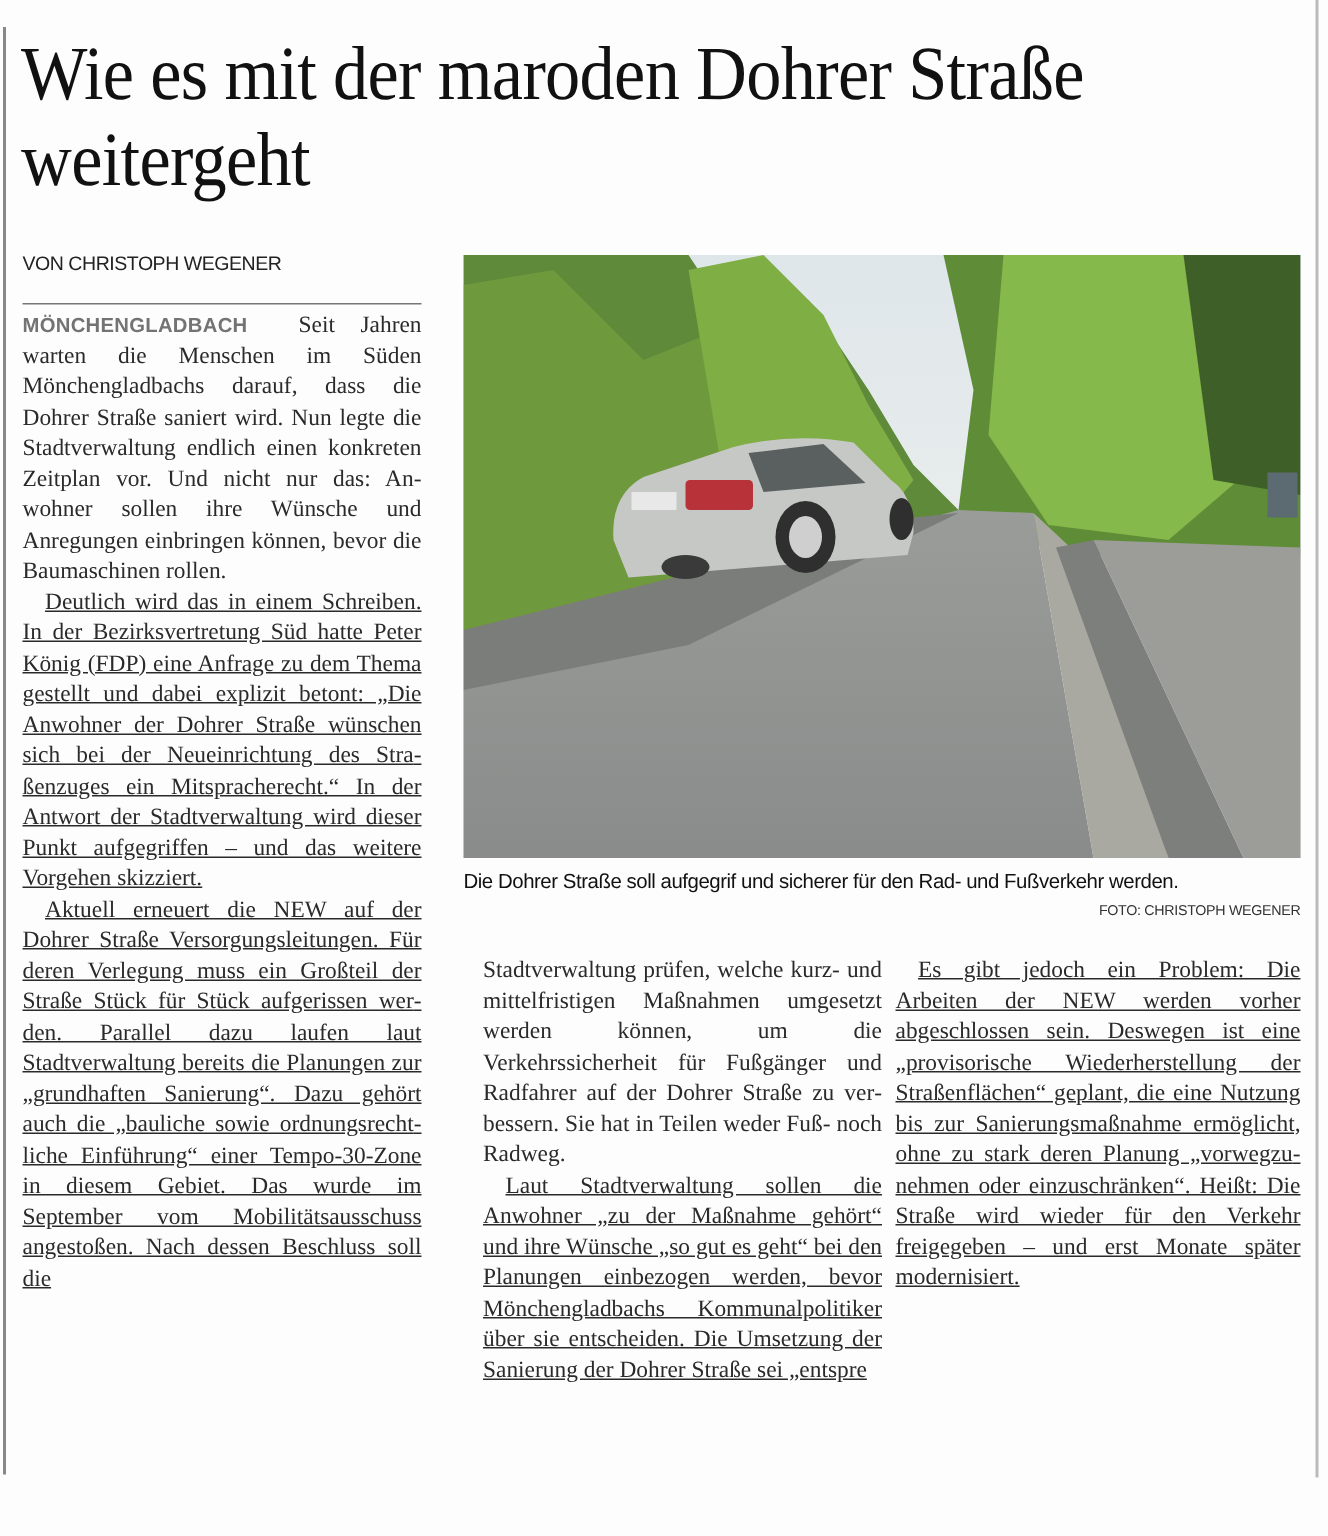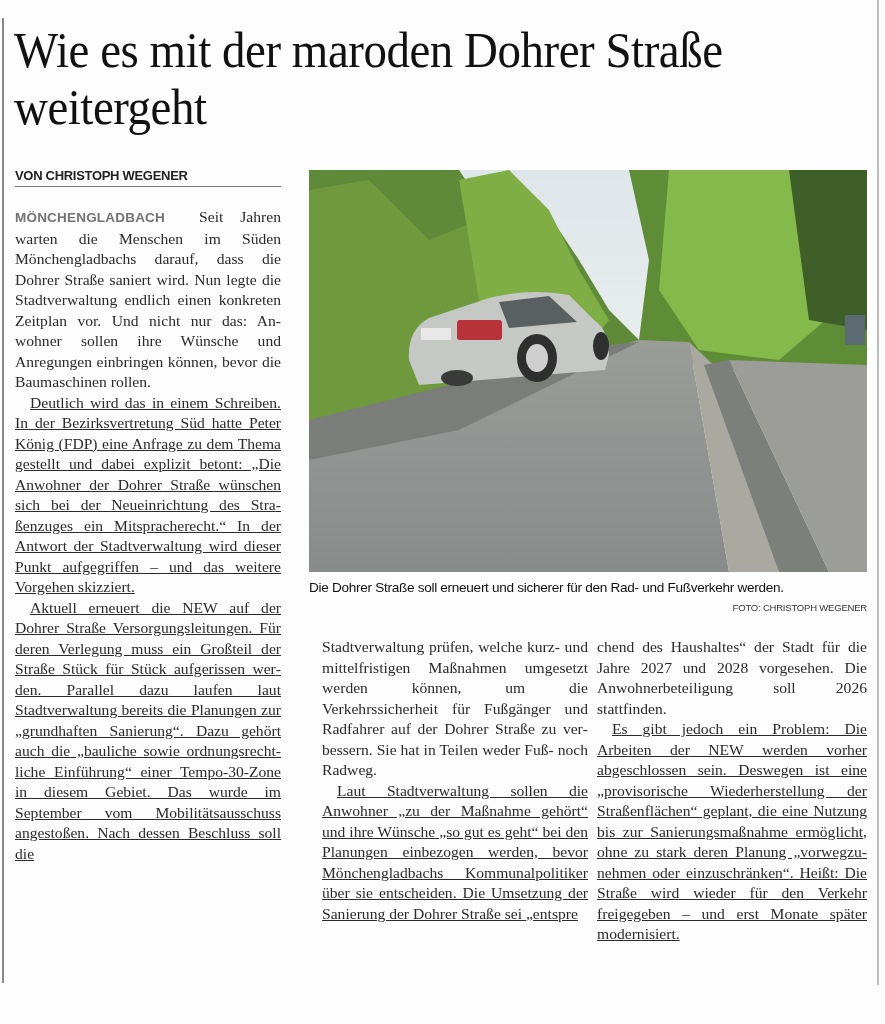--- a/index.html
+++ b/index.html
@@ -11,21 +11,21 @@
   .page-border-right { position: absolute; left: 877px; top: 0; width: 2px; height: 985px; background: #bbb; }
   .headline {
     position: absolute; left: 14px; top: 22px; width: 800px; margin: 0;
     font-family: "Liberation Serif", serif; font-weight: normal;
     font-size: 51px; line-height: 57px; letter-spacing: -0.5px; color: #111;
     transform: scaleX(0.92); transform-origin: left top;
   }
   .byline {
     position: absolute; left: 15px; top: 168px; width: 266px;
     font-family: "Liberation Sans", sans-serif; font-size: 13px; color: #222;
-    padding-bottom: 3px; border-bottom: 1.5px solid #777; letter-spacing: -0.3px; font-weight: bold;
+    padding-bottom: 19px; border-bottom: 1.5px solid #777; letter-spacing: -0.3px;
   }
   .col {
     position: absolute; font-family: "Liberation Serif", serif; font-size: 15.6px;
     line-height: 20.5px; text-align: justify; color: #2a2a2a; hyphens: manual;
   }
   .col p { margin: 0; text-indent: 0; }
   .col p.indent { text-indent: 15px; text-decoration: underline; }
   .col1 { left: 15px; top: 207px; width: 266px; }
   .col2 { left: 307px; top: 637px; width: 266px; margin-left: 15px; }
   .col3 { left: 597px; top: 637px; width: 270px; }
@@ -90,24 +90,23 @@
       <rect x="148" y="150" width="45" height="20" rx="3" fill="#b8323a"></rect>
       <rect x="112" y="158" width="30" height="12" fill="#e8e8e8"></rect>
       <ellipse cx="228" cy="188" rx="20" ry="24" fill="#2f2f2f"></ellipse>
       <ellipse cx="228" cy="188" rx="11" ry="14" fill="#cfcfcf"></ellipse>
       <ellipse cx="292" cy="176" rx="8" ry="14" fill="#2f2f2f"></ellipse>
       <ellipse cx="148" cy="208" rx="16" ry="8" fill="#3a3a3a"></ellipse>
     </g>
   </svg>
 </div>
 
-<div class="caption">Die Dohrer Straße soll erneuert und sicherer für den Rad- und Fußverkehr wer­den.</div>
+<div class="caption">Die Dohrer Straße soll aufgegrif und sicherer für den Rad- und Fußverkehr wer­den.</div>
 <div class="credit">FOTO: CHRISTOPH WEGENER</div>
 
 <div class="col col2">
   <p>Stadtverwaltung prüfen, welche kurz- und mittelfristigen Maß­nahmen umgesetzt werden kön­nen, um die Verkehrssicherheit für Fußgänger und Radfahrer auf der Dohrer Straße zu ver­bessern. Sie hat in Teilen weder Fuß- noch Radweg.</p>
   <p class="indent">Laut Stadtverwaltung sollen die Anwohner „zu der Maßnah­me gehört“ und ihre Wünsche „so gut es geht“ bei den Planun­gen einbezogen werden, bevor Mönchengladbachs Kommunal­politiker über sie entscheiden. Die Umsetzung der Sanierung der Dohrer Straße sei „entspre­</p>
 </div>
 
 <div class="col col3">
-  <p>chend des Haushaltes“ der Stadt für die Jahre 2027 und 2028 vor­gesehen. Die Anwohnerbeteili­gung soll 2026 stattfinden.</p>
   <p class="indent">Es gibt jedoch ein Problem: Die Arbeiten der NEW werden vorher abgeschlossen sein. Des­wegen ist eine „provisorische Wiederherstellung der Straßen­flächen“ geplant, die eine Nut­zung bis zur Sanierungsmaß­nahme ermöglicht, ohne zu stark deren Planung „vorwegzu­nehmen oder einzuschränken“. Heißt: Die Straße wird wieder für den Verkehr freigegeben – und erst Monate später modernisiert.</p>
 </div>
 
 </body></html>

